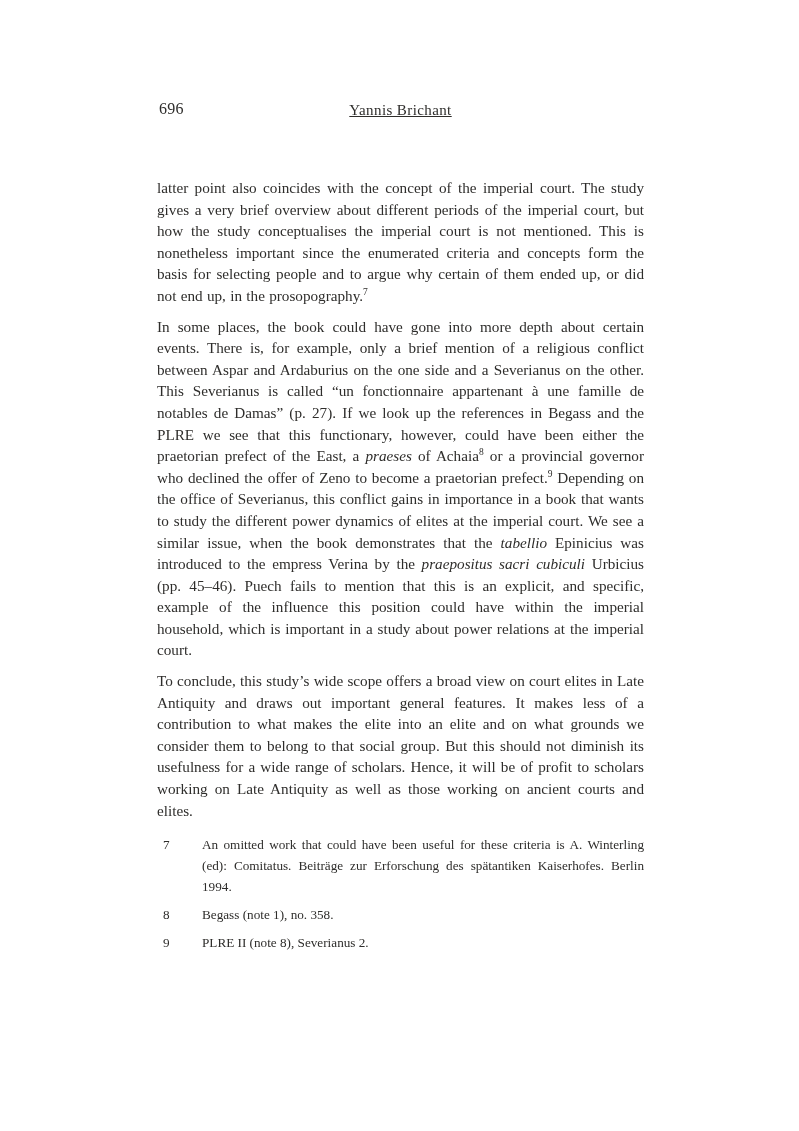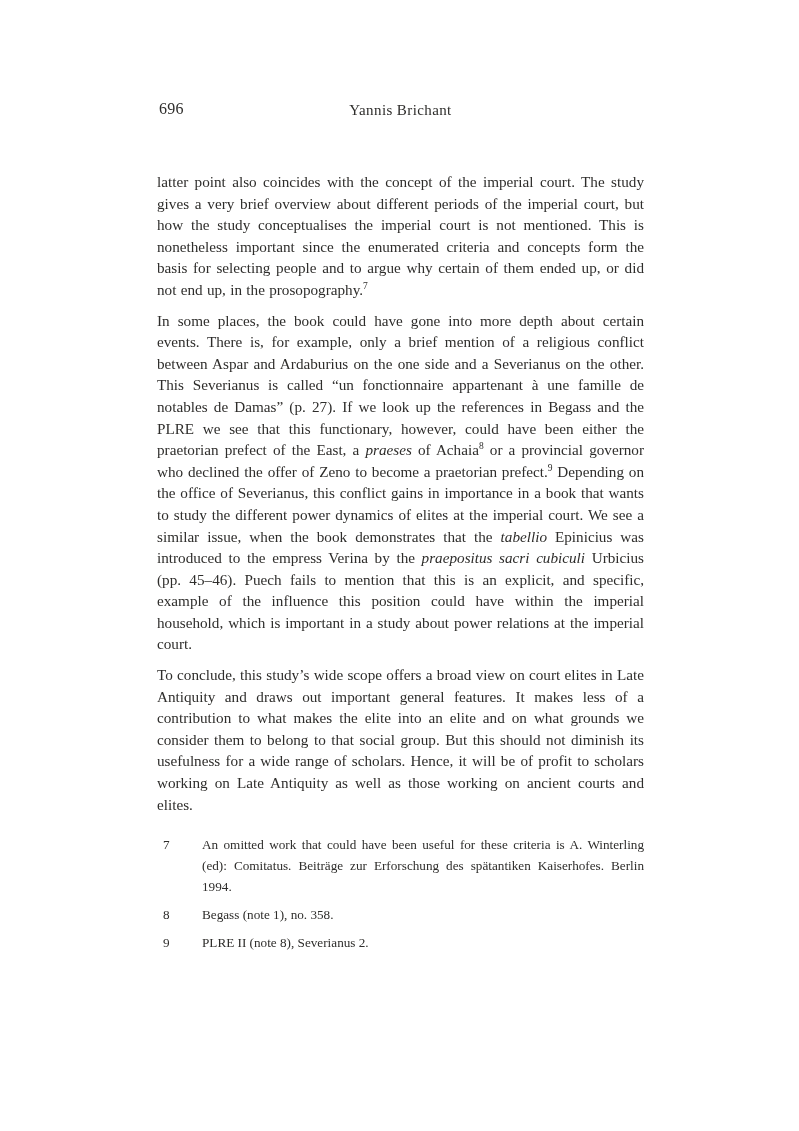--- a/index.html
+++ b/index.html
@@ -32,26 +32,27 @@
     letter-spacing: 0.3px;
   }
   .running-head-author {
     position: absolute;
     left: 0;
     top: 2px;
     width: 100%;
     text-align: center;
     font-size: 15px;
     letter-spacing: 0.4px;
+    text-decoration: underline;
   }
   .body-text {
     position: absolute;
     left: 157px;
     width: 487px;
-    top: 134px;
+    top: 140px;
   }
   .para {
     margin: 0 0 9px 0;
     font-size: 15.2px;
     line-height: 21.6px;
     text-align: justify;
     word-spacing: 0.5px;
   }
   .para i {
   }

